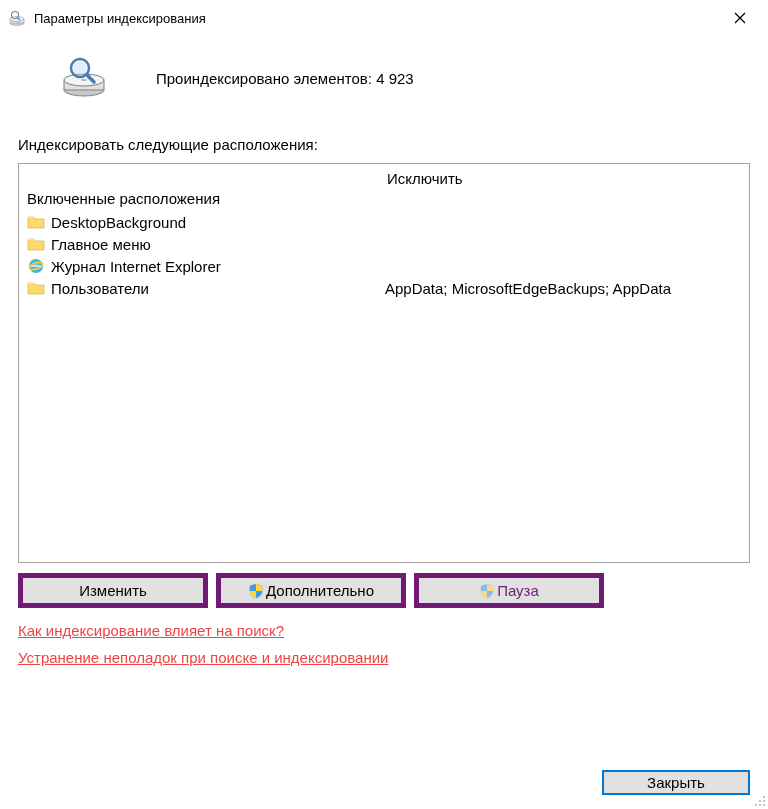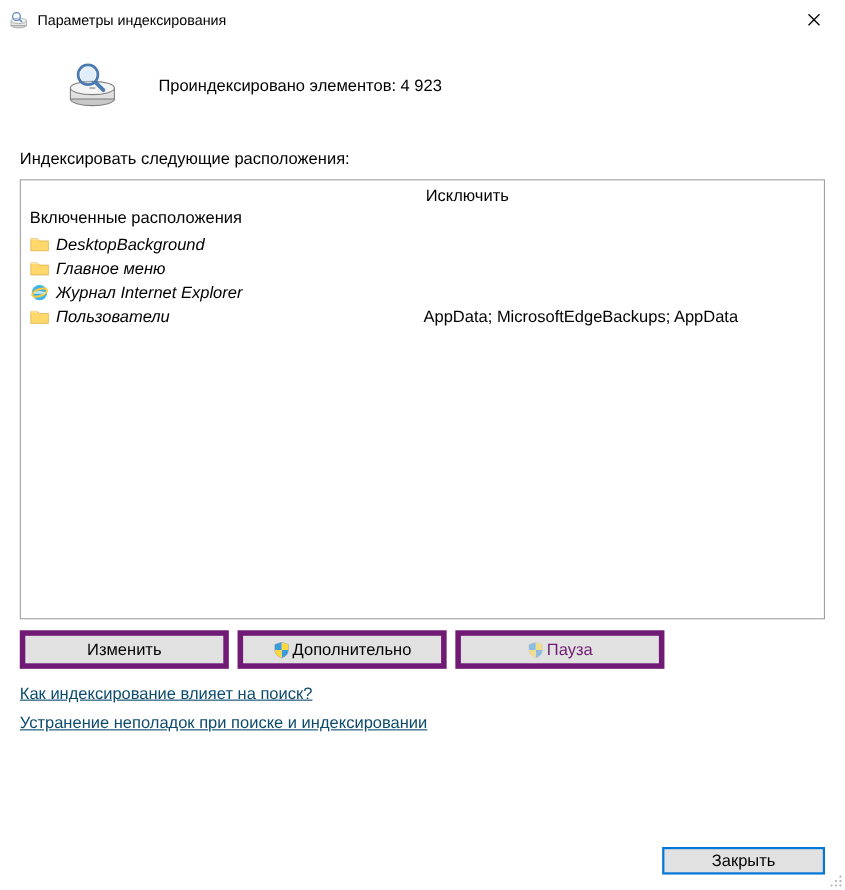--- a/index.html
+++ b/index.html
@@ -34,21 +34,21 @@
       display: flex;
       align-items: center;
       justify-content: center;
       cursor: pointer;
       font-size: 16px;
     }
     .status-area {
       padding: 20px 20px 30px 20px;
       display: flex;
       align-items: center;
-      gap: 36px;
+      gap: 48px;
     }
     .status-icon {
       width: 48px;
       height: 42px;
       margin-left: 40px;
       position: relative;
       flex-shrink: 0;
     }
     .status-text-block {
       display: flex;
@@ -87,21 +87,20 @@
       font-size: 15px;
     }
     .row-icon {
       width: 18px;
       height: 18px;
       margin-right: 6px;
       flex-shrink: 0;
     }
     .row-name {
       width: 334px;
-      font-style: italic;
     }
     .row-exclude { flex: 1; }
     .button-row {
       display: flex;
       gap: 8px;
       margin: 10px 18px 6px 18px;
     }
     .win-btn {
       border: 5px solid #701a75;
       background: #e1e1e1;
@@ -120,21 +119,21 @@
       cursor: default;
     }
     .shield-icon {
       width: 16px;
       height: 16px;
     }
     .links-area {
       padding: 8px 18px 0 18px;
     }
     .link {
-      color: #0c4a6e;
+      color: #ef4444;
       text-decoration: underline;
       font-size: 15px;
       cursor: pointer;
       display: inline-block;
       margin-bottom: 10px;
     }
     .footer {
       position: absolute;
       bottom: 14px;
       right: 18px;

